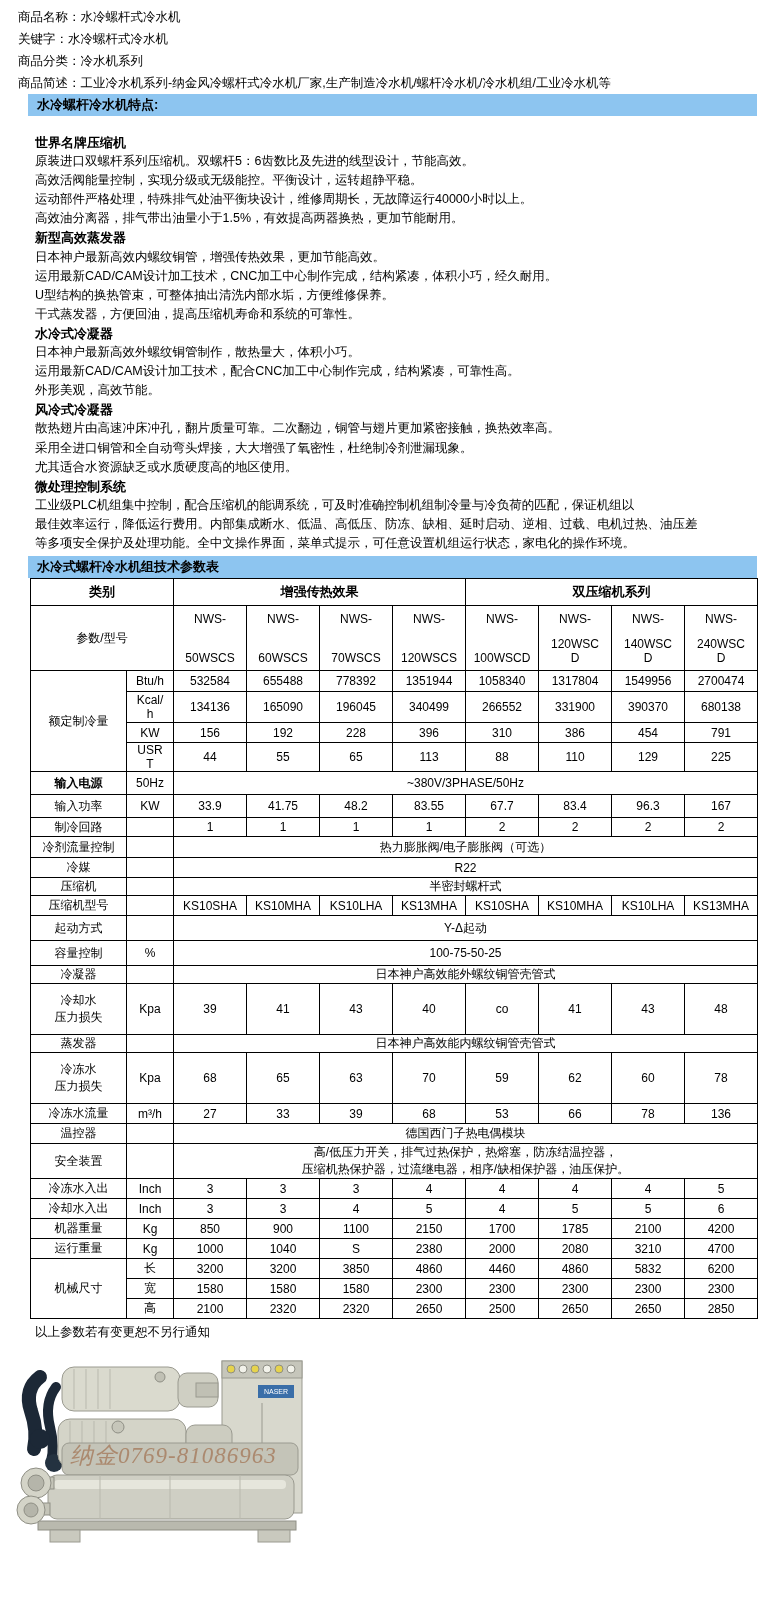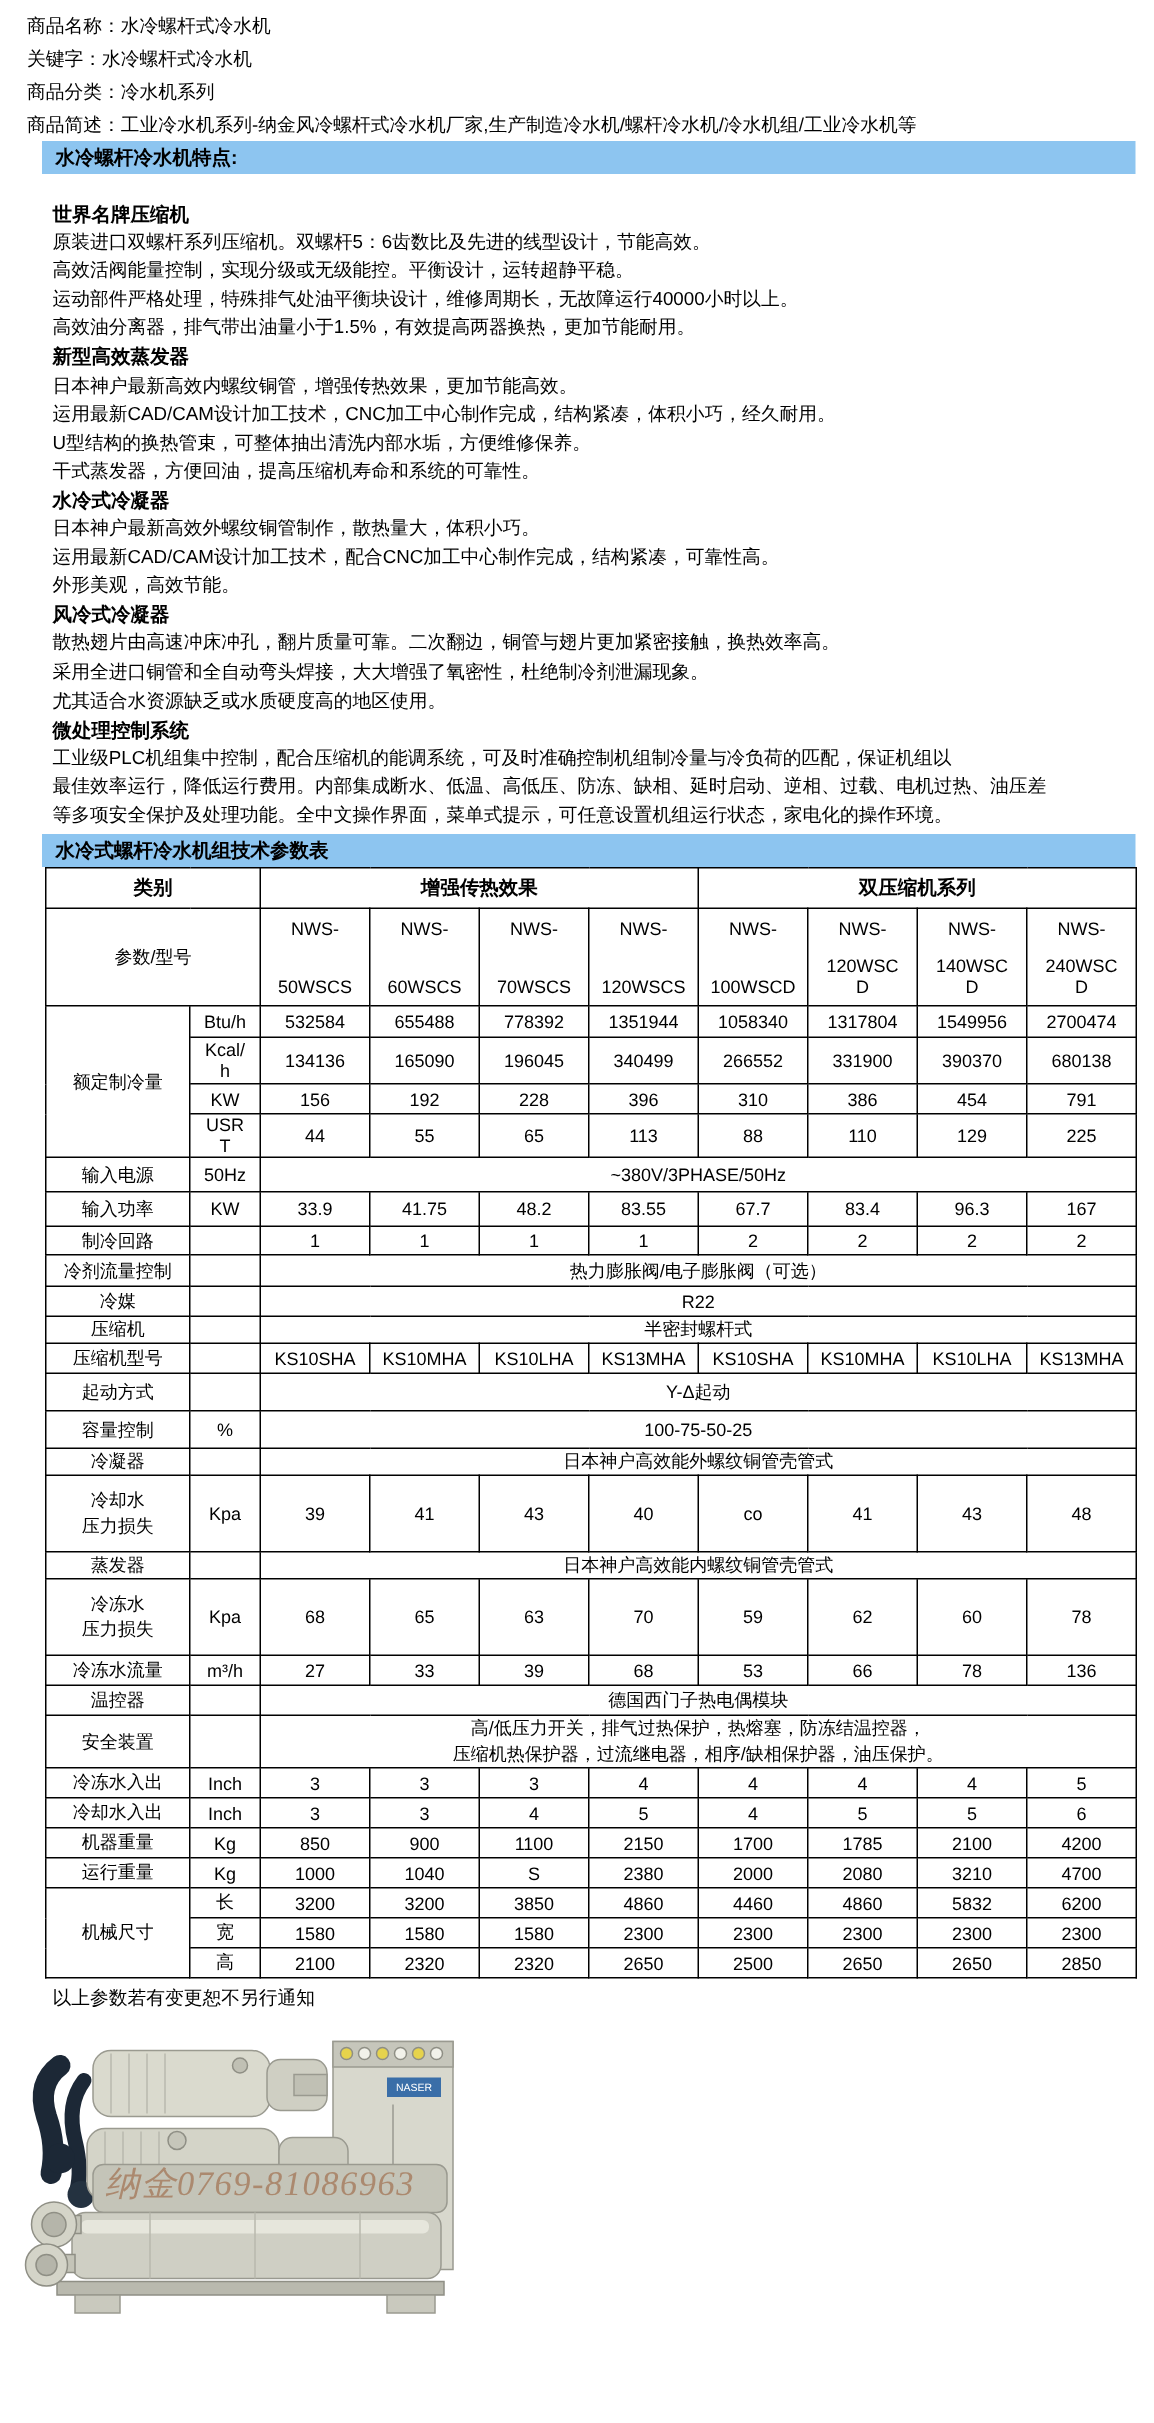--- a/index.html
+++ b/index.html
@@ -190,21 +190,21 @@
           <td>44</td>
           <td>55</td>
           <td>65</td>
           <td>113</td>
           <td>88</td>
           <td>110</td>
           <td>129</td>
           <td>225</td>
         </tr>
         <tr>
-          <td class="pre" style="height: 22px;">输入电源</td>
+          <td class="pre" style="height: 22px; font-weight: bold;">输入电源</td>
           <td class="pre">50Hz</td>
           <td colspan="8" class="pre">~380V/3PHASE/50Hz</td>
         </tr>
         <tr>
           <td class="pre" style="height: 22px;">输入功率</td>
           <td class="pre">KW</td>
           <td>33.9</td>
           <td>41.75</td>
           <td>48.2</td>
           <td>83.55</td>

